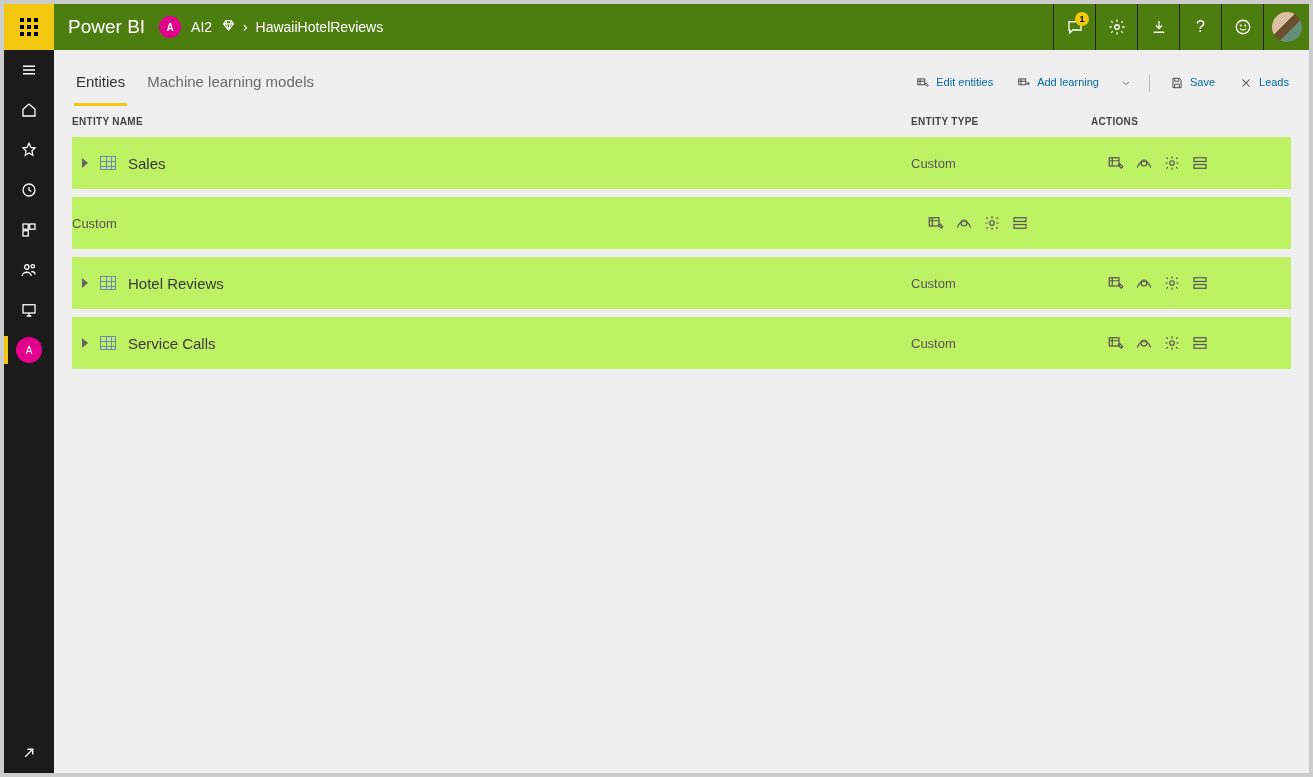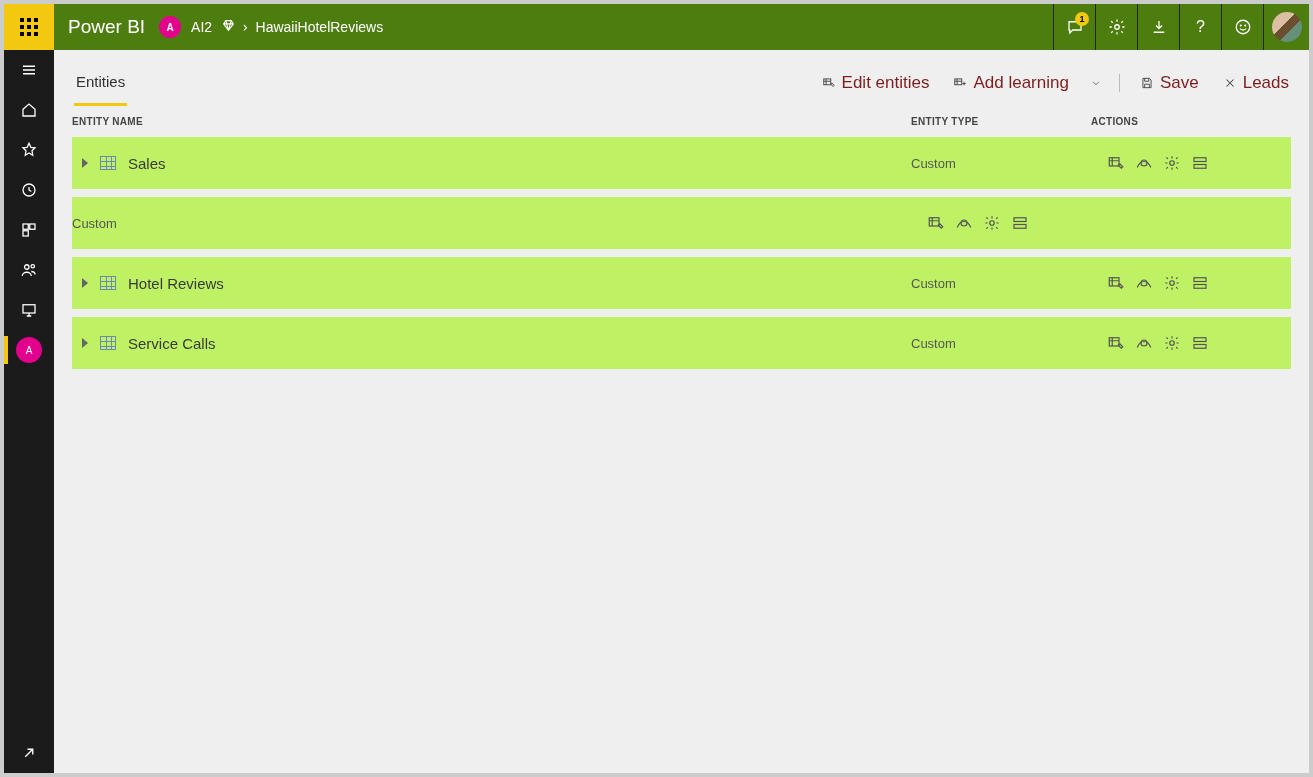--- a/index.html
+++ b/index.html
@@ -135,25 +135,25 @@
     cursor: pointer;
     border-bottom: 3px solid transparent;
   }
   .tab.active {
     color: #323130;
     border-bottom: 3px solid #f2c811;
   }
   .tab-spacer { flex: 1; }
   .toolbar { display: flex; align-items: center; gap: 4px; }
   .tbtn {
-    display: flex; align-items: center;
+    display: flex; 
     gap: 6px;
     padding: 6px 10px;
-    font-size: 17px;
-    color: #7f1d1d;
+    font-size: 11px;
+    color: #0369a1;
     cursor: pointer;
     border-radius: 2px;
   }
   .tbtn svg { width: 14px; height: 14px; }
   .tbtn-chevron { padding: 6px 6px; }
   .tsep { width: 1px; height: 18px; background: #bbb; margin: 0 6px; }
 
   
   .table-wrap { padding: 0 18px; }
   .thead {
@@ -338,20 +338,21 @@
         <svg viewBox="0 0 24 24" fill="none" stroke-width="1.8">
             <path d="M7 17 L17 7 M10 7 H17 V14"></path>
           </svg>
       </div>
     </div>
 
     <div class="main">
       <div class="tab-toolbar">
         <div class="tabs" id="tabs">
             <div class="tab active">Entities</div>
+            <div class="tab">Machine learning models</div>
           </div>
         <div class="tab-spacer"></div>
         <div class="toolbar">
           <div class="tbtn">
             <svg viewBox="0 0 24 24" fill="none" stroke="#444" stroke-width="1.6">
                 <rect x="3" y="5" width="12" height="10"></rect>
                 <path d="M3 9h12M7 5v10"></path>
                 <path d="M17 12l4 4-2 2-4-4z"></path>
               </svg>
             <span>Edit entities</span>

